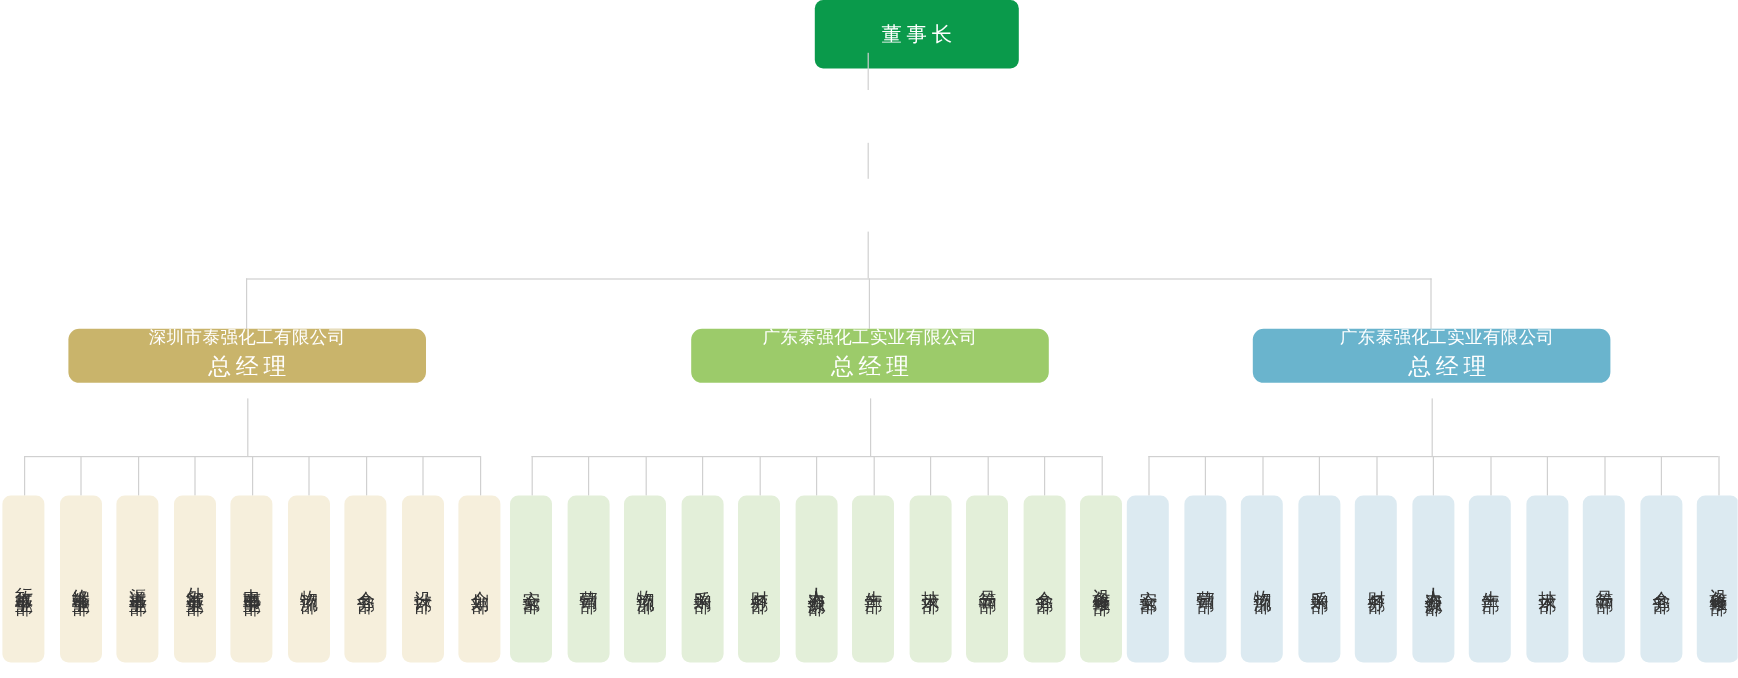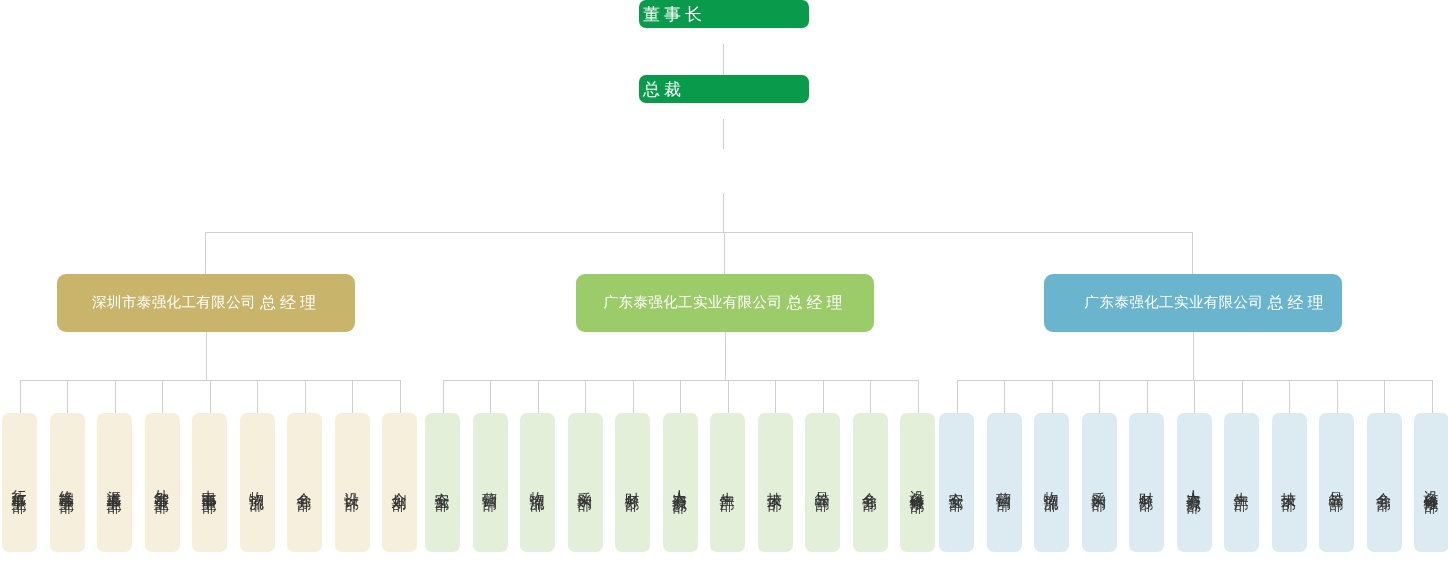--- a/index.html
+++ b/index.html
@@ -28,52 +28,53 @@
   .hline {
     position: absolute;
     height: 1px;
     background: #d0d0d0;
   }
 
   
   .exec-box {
     position: absolute;
     width: 170px;
-    height: 28px;
+    height: 57px;
     border-radius: 7px;
     display: flex;
     align-items: center;
-    justify-content: flex-start;
+    justify-content: center;
     color: #ffffff;
     font-size: 17px;
     letter-spacing: 4px;
     text-indent: 4px;
     box-sizing: border-box;
+    margin-left: 40px;
   }
 
   
   .company-box {
     position: absolute;
     width: 298px;
-    height: 58px;
+    height: 45px;
     border-radius: 9px;
     display: flex;
-    flex-direction: row;
+    flex-direction: column;
     align-items: center;
     justify-content: center;
     color: #ffffff;
     box-sizing: border-box;
     line-height: 1.45;
   }
   .company-name {
     font-size: 14.5px;
     letter-spacing: 0.4px;
   }
   .company-role {
-    font-size: 16px;
+    font-size: 19px;
     letter-spacing: 4px;
     text-indent: 4px;
   }
 
   
   .dept-box {
     position: absolute;
     width: 35px;
     top: 413px;
     height: 139px;
@@ -97,23 +98,20 @@
 <body>
 
 <div id="chart">
 
   <div class="exec-box" style="left: 639px; top: 0px; background: rgb(10, 154, 75);">
     <span>董事长</span>
   </div>
 
   <div class="vline" style="left: 723px; top: 44px; height: 31px; background: rgb(208, 208, 208);"></div>
 
-  <div class="exec-box" style="left: 639px; top: 75px; background: rgb(10, 154, 75);">
-    <span>总裁</span>
-  </div>
 
   <div class="vline" style="left: 723px; top: 119px; height: 30px; background: rgb(208, 208, 208);"></div>
 
 
   <div class="vline" style="left: 723px; top: 193px; height: 39px; background: rgb(208, 208, 208);"></div>
 
   <div class="hline" style="left: 205px; top: 232px; width: 988px; background: rgb(208, 208, 208);"></div>
 
   <div class="vline" style="left: 205px; top: 232px; height: 42px; background: rgb(208, 208, 208);"></div>
   <div class="vline" style="left: 724px; top: 232px; height: 42px; background: rgb(208, 208, 208);"></div>

